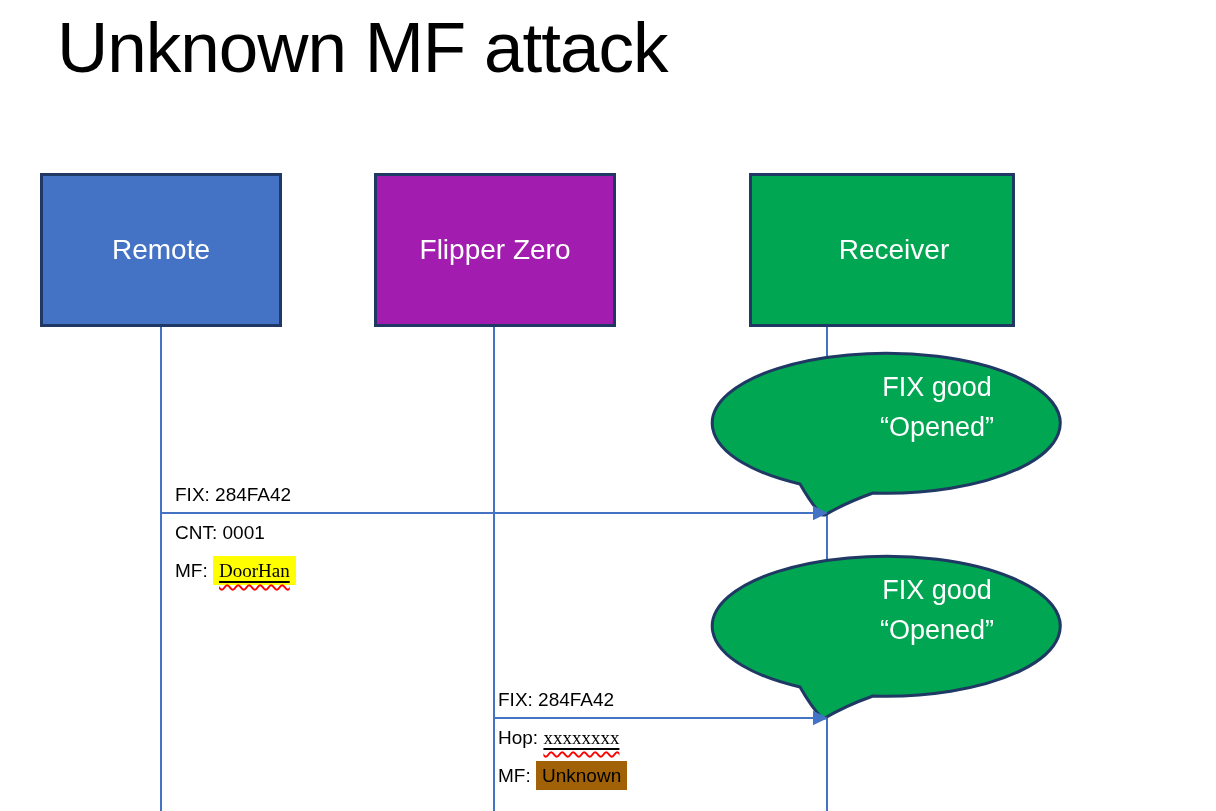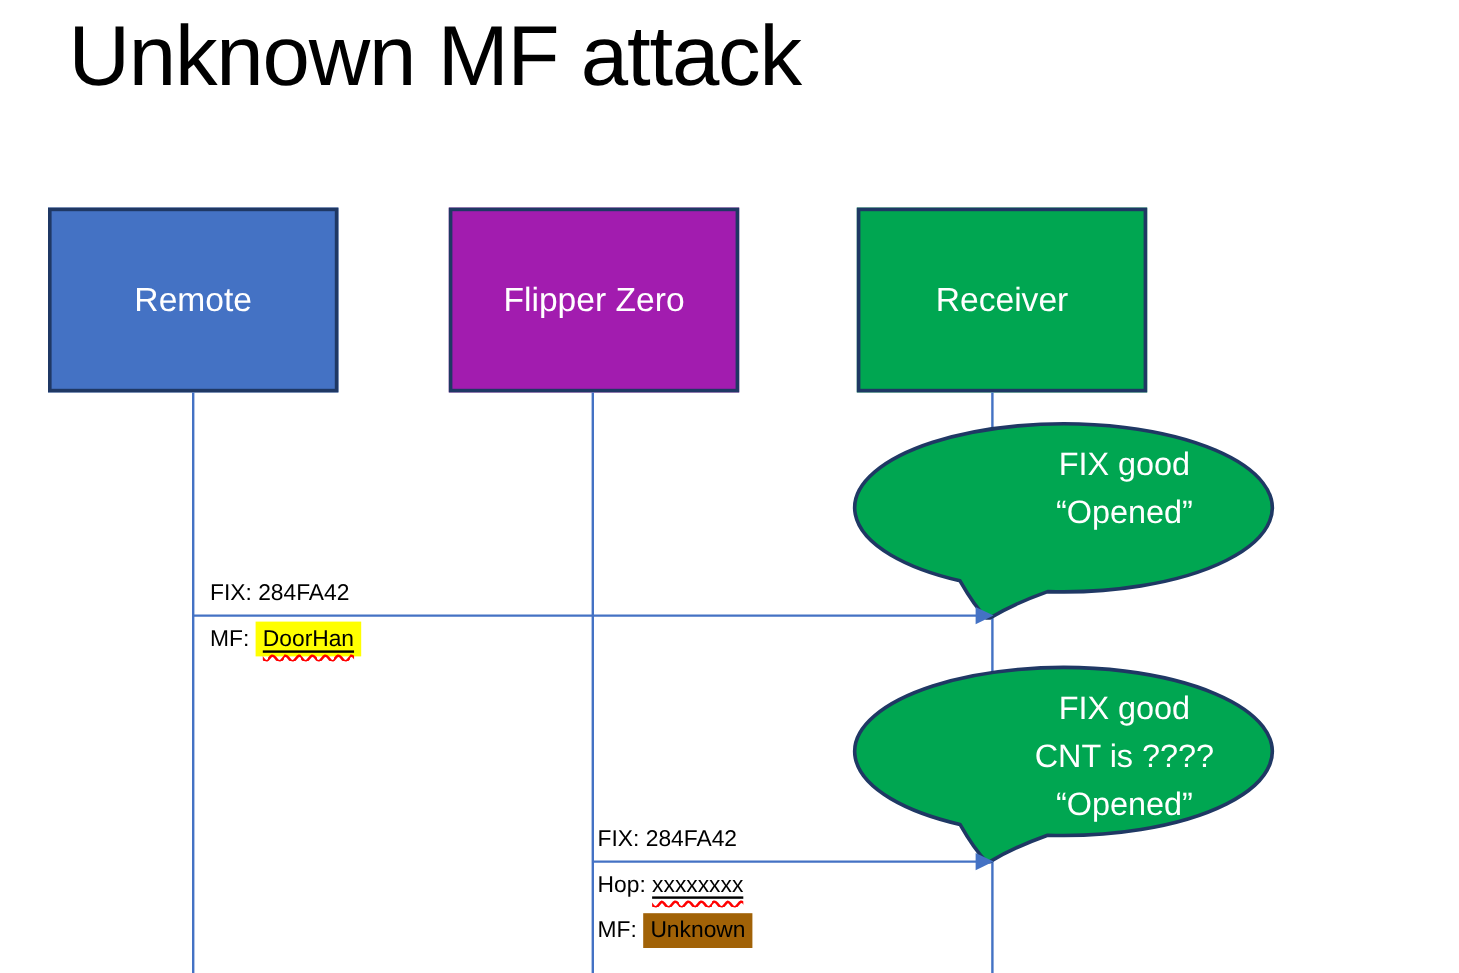--- a/index.html
+++ b/index.html
@@ -7,41 +7,41 @@
           font-family:"Liberation Sans",sans-serif;overflow:hidden;}
 
   .title{position:absolute;left:57px;top:2px;margin:0;color:#000;
          font-size:71px;font-weight:300;letter-spacing:-1px;line-height:92px;white-space:nowrap;}
 
   .actor{position:absolute;top:173px;width:236px;height:148px;border:3px solid #4c1d95;
          display:flex;align-items:center;justify-content:center;
          color:#fff;font-size:28px;}
   #actor-remote{left:40px;}
   #actor-flipper{left:374px;}
-  #actor-receiver{left:714px;}
+  #actor-receiver{left:749px;padding-left:24px;}
 
   .lifeline{position:absolute;top:327px;height:484px;width:2px;background:#4472c4;}
   #lifeline-remote{left:160px;}
   #lifeline-flipper{left:493px;}
   #lifeline-receiver{left:826px;}
 
   .overlay{position:absolute;left:0;top:0;pointer-events:none;}
 
   .callout-text{position:absolute;left:763px;width:348px;text-align:center;color:#fff;
                 font-size:27px;line-height:40px;}
   #callout-text-1{top:367px;}
   #callout-text-2{top:570px;}
 
   .msg{position:absolute;font-size:19px;line-height:38px;color:#000;white-space:nowrap;}
   #msg-1{left:175px;top:476px;}
   #msg-2{left:498px;top:681px;}
 
   .hl{padding:4px 6px;}
   .squiggle{text-decoration-line:underline;text-decoration-style:wavy;
-            text-decoration-thickness:2px;text-underline-offset:7px;}
+            text-decoration-thickness:2px;text-underline-offset:7px;font-family:Liberation Serif, serif;}
   .u{text-decoration-line:underline;text-decoration-style:solid;text-decoration-color:#000;
      text-decoration-thickness:2px;text-underline-offset:4px;}
 </style>
 </head>
 <body>
 
 <div class="canvas">
 
   <h1 class="title">Unknown MF attack</h1>
 
@@ -69,27 +69,29 @@
     <line x1="494" y1="718" x2="816" y2="718" stroke-width="2" style="stroke: rgb(68, 114, 196);"></line>
     <polygon points="813,710.8 828,718 813,725.2" style="fill: rgb(68, 114, 196);"></polygon>
   </svg>
 
   <div class="callout-text" id="callout-text-1">
     <div>FIX good</div>
     <div>“Opened”</div>
   </div>
   <div class="callout-text" id="callout-text-2">
     <div>FIX good</div>
-    <div>CNT is ????</div>
     <div>“Opened”</div>
   </div>
 
   <div class="msg" id="msg-1">
     <div>
       <span>FIX: 284FA42</span>
+    </div>
+    <div>
+      <span>CNT: 0001</span>
     </div>
     <div>
       <span>MF: </span><span class="hl squiggle" style="background-color: rgb(255, 255, 0); text-decoration-color: rgb(255, 0, 0);"><span class="u">DoorHan</span></span>
     </div>
   </div>
 
   <div class="msg" id="msg-2">
     <div>
       <span>FIX: 284FA42</span>
     </div>

